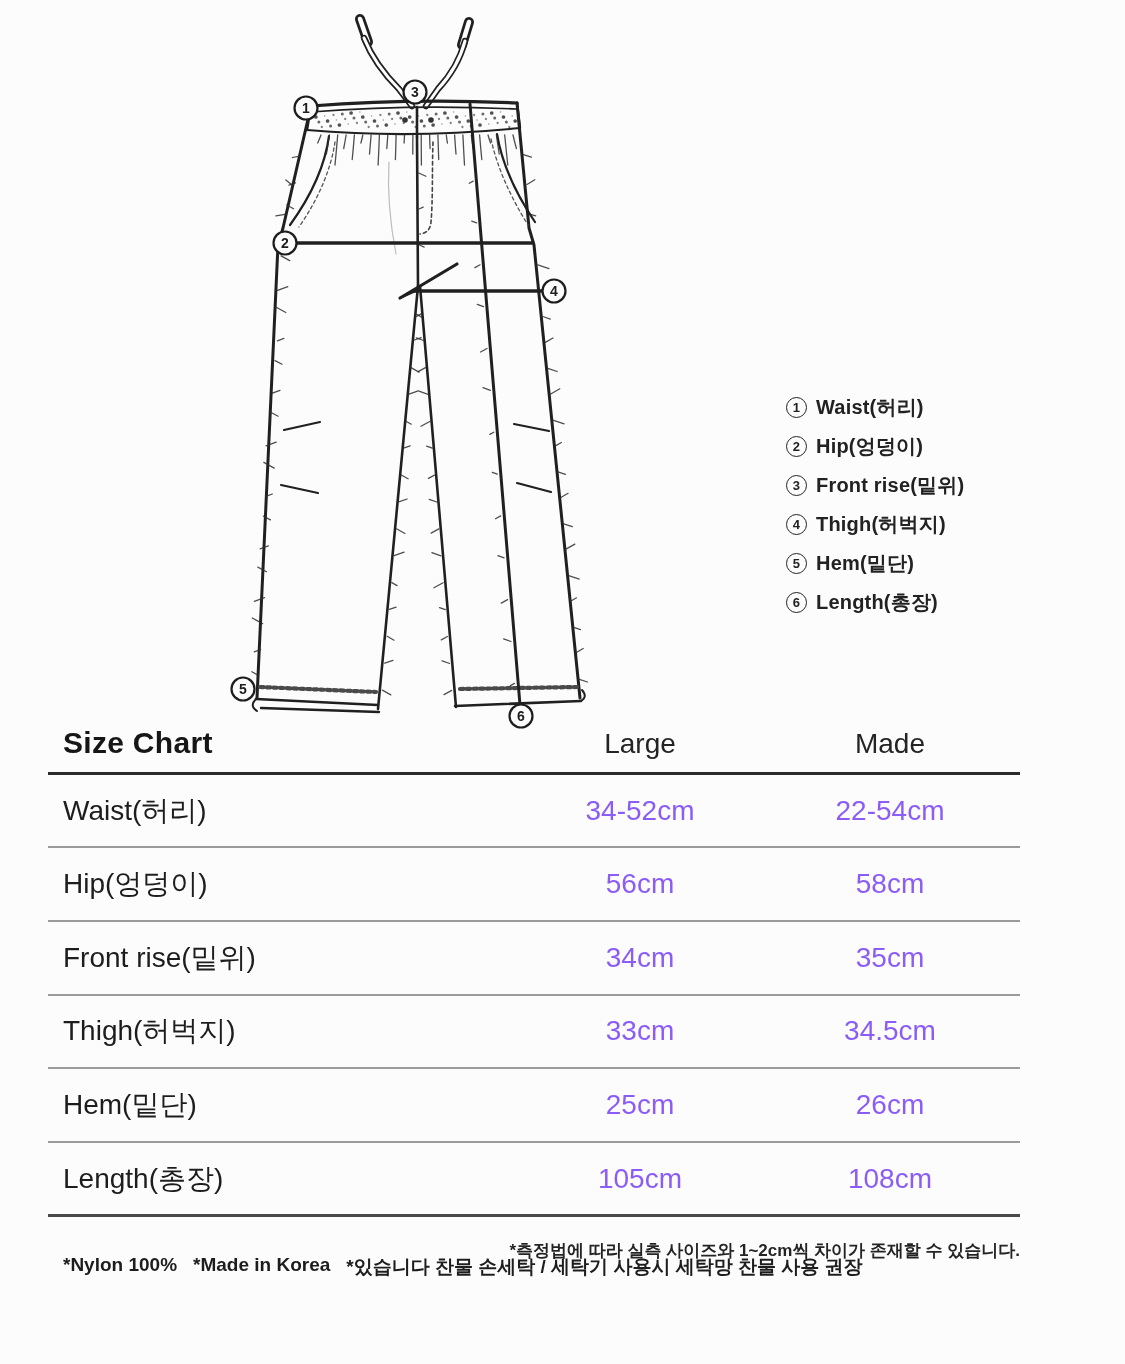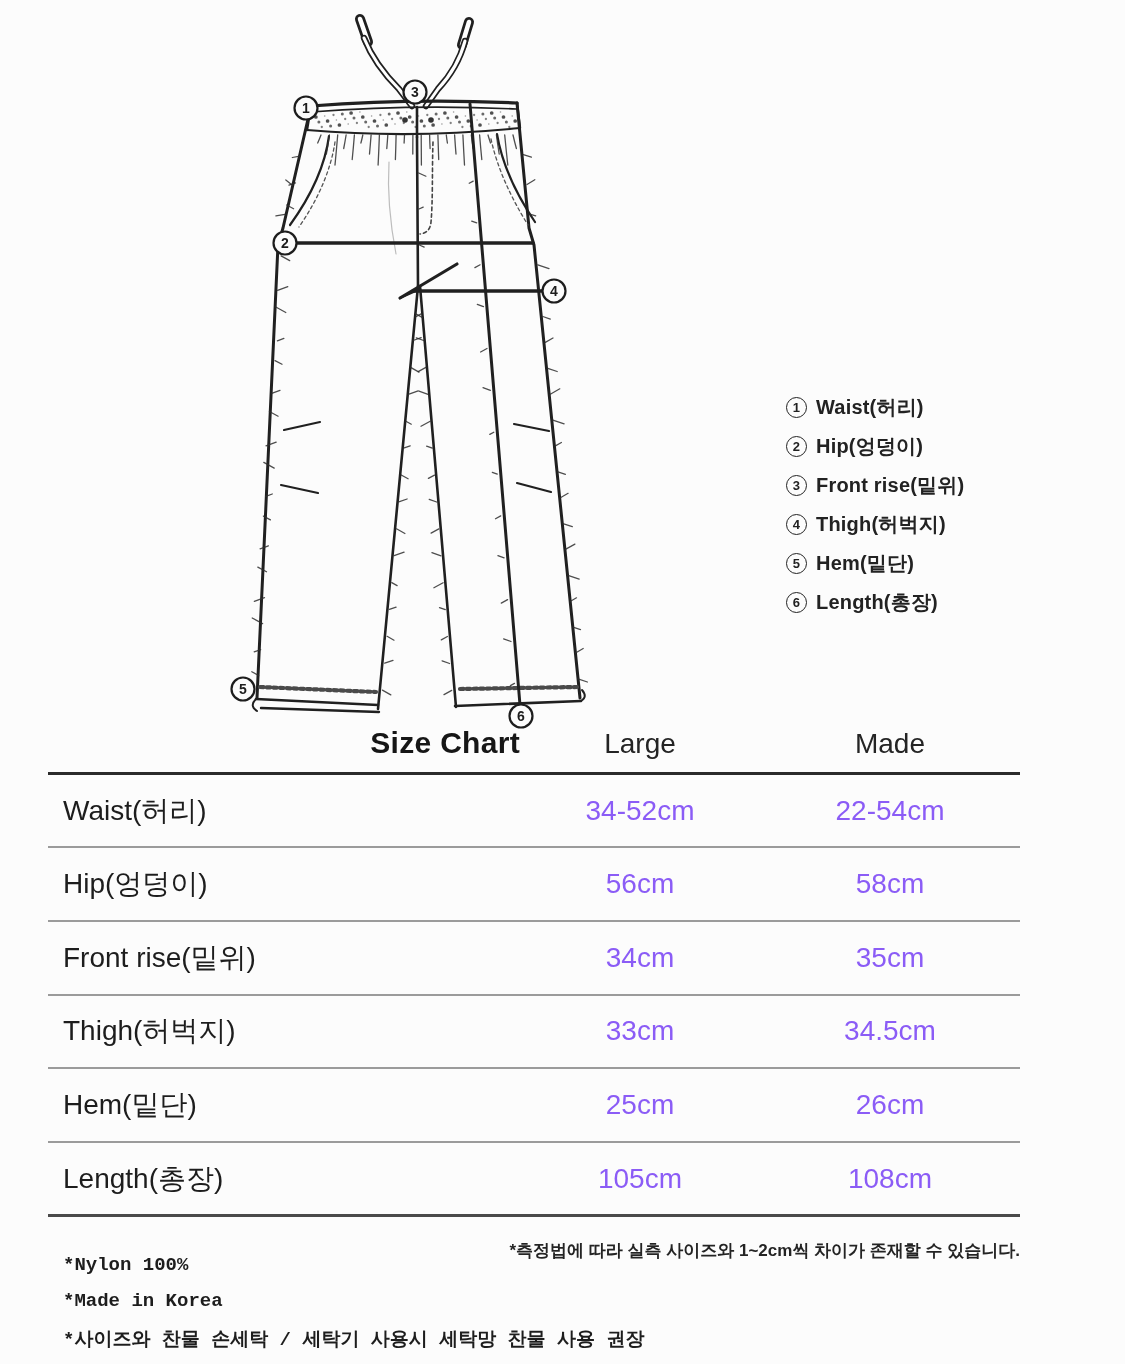--- a/index.html
+++ b/index.html
@@ -24,35 +24,35 @@
   }
   
   .size-table {
     position:absolute; left:48px; top:726px; width:972px;
     border-collapse:collapse; table-layout:fixed;
   }
   .size-table th {
     vertical-align:bottom; padding-bottom:12px;
     border-bottom:3px solid #2b2b2b; font-weight:normal;
   }
-  .size-table th.t-title { text-align:right; padding-left:15px; font-size:30px; font-weight:bold; color:#161616; letter-spacing:0.3px; }
+  .size-table th.t-title { text-align:left; padding-left:15px; font-size:30px; font-weight:bold; color:#161616; letter-spacing:0.3px; }
   .size-table th.t-col { text-align:center; font-size:28px; color:#242424; }
   .size-table td { height:73.7px; vertical-align:middle; border-bottom:2px solid #9b9b9b; }
   .size-table td.c-label { font-size:28px; padding-left:15px; color:#1d1d1d; }
   .size-table td.c-val { font-size:28px; text-align:center; color:#8b5cf6; }
   .size-table tr:last-child td { border-bottom:3px solid #4a4a4a; }
   
   .measure-note {
     position:absolute; right:105px; top:1239px;
     font-size:17px; font-weight:bold; color:#242424;
   }
   .note-list {
     position:absolute; left:63px; top:1254px;
-    display:flex; flex-direction:column; gap:16px;
-    font-size:19px; font-weight:bold; color:#1d1d1d;font-family:Liberation Mono, monospace;
+    display:flex; flex-direction:row; gap:16px;
+    font-size:19px; font-weight:bold; color:#1d1d1d;
   }
   .note-item { height:20px; }
 </style>
 </head>
 <body>
 
 <div class="page">
 
   <svg class="diagram-svg" width="1125" height="740" viewBox="0 0 1125 740">
     <g stroke="#202020" fill="none" stroke-linecap="round" stroke-linejoin="round">
@@ -419,15 +419,15 @@
           <td class="c-val">105cm</td>
           <td class="c-val">108cm</td>
         </tr>
       </tbody>
   </table>
 
   <div class="measure-note">*측정법에 따라 실측 사이즈와 1~2cm씩 차이가 존재할 수 있습니다.</div>
   <div class="note-list" id="note-items">
       <div class="note-item">*Nylon 100%</div>
       <div class="note-item">*Made in Korea</div>
-      <div class="note-item">*사이즈와 찬물 손세탁 / 세탁기 사용시 세탁망 찬물 사용 권장</div>
+      <div class="note-item">*있습니다 찬물 손세탁 / 세탁기 사용시 세탁망 찬물 사용 권장</div>
     </div>
 </div>
 
 </body></html>

